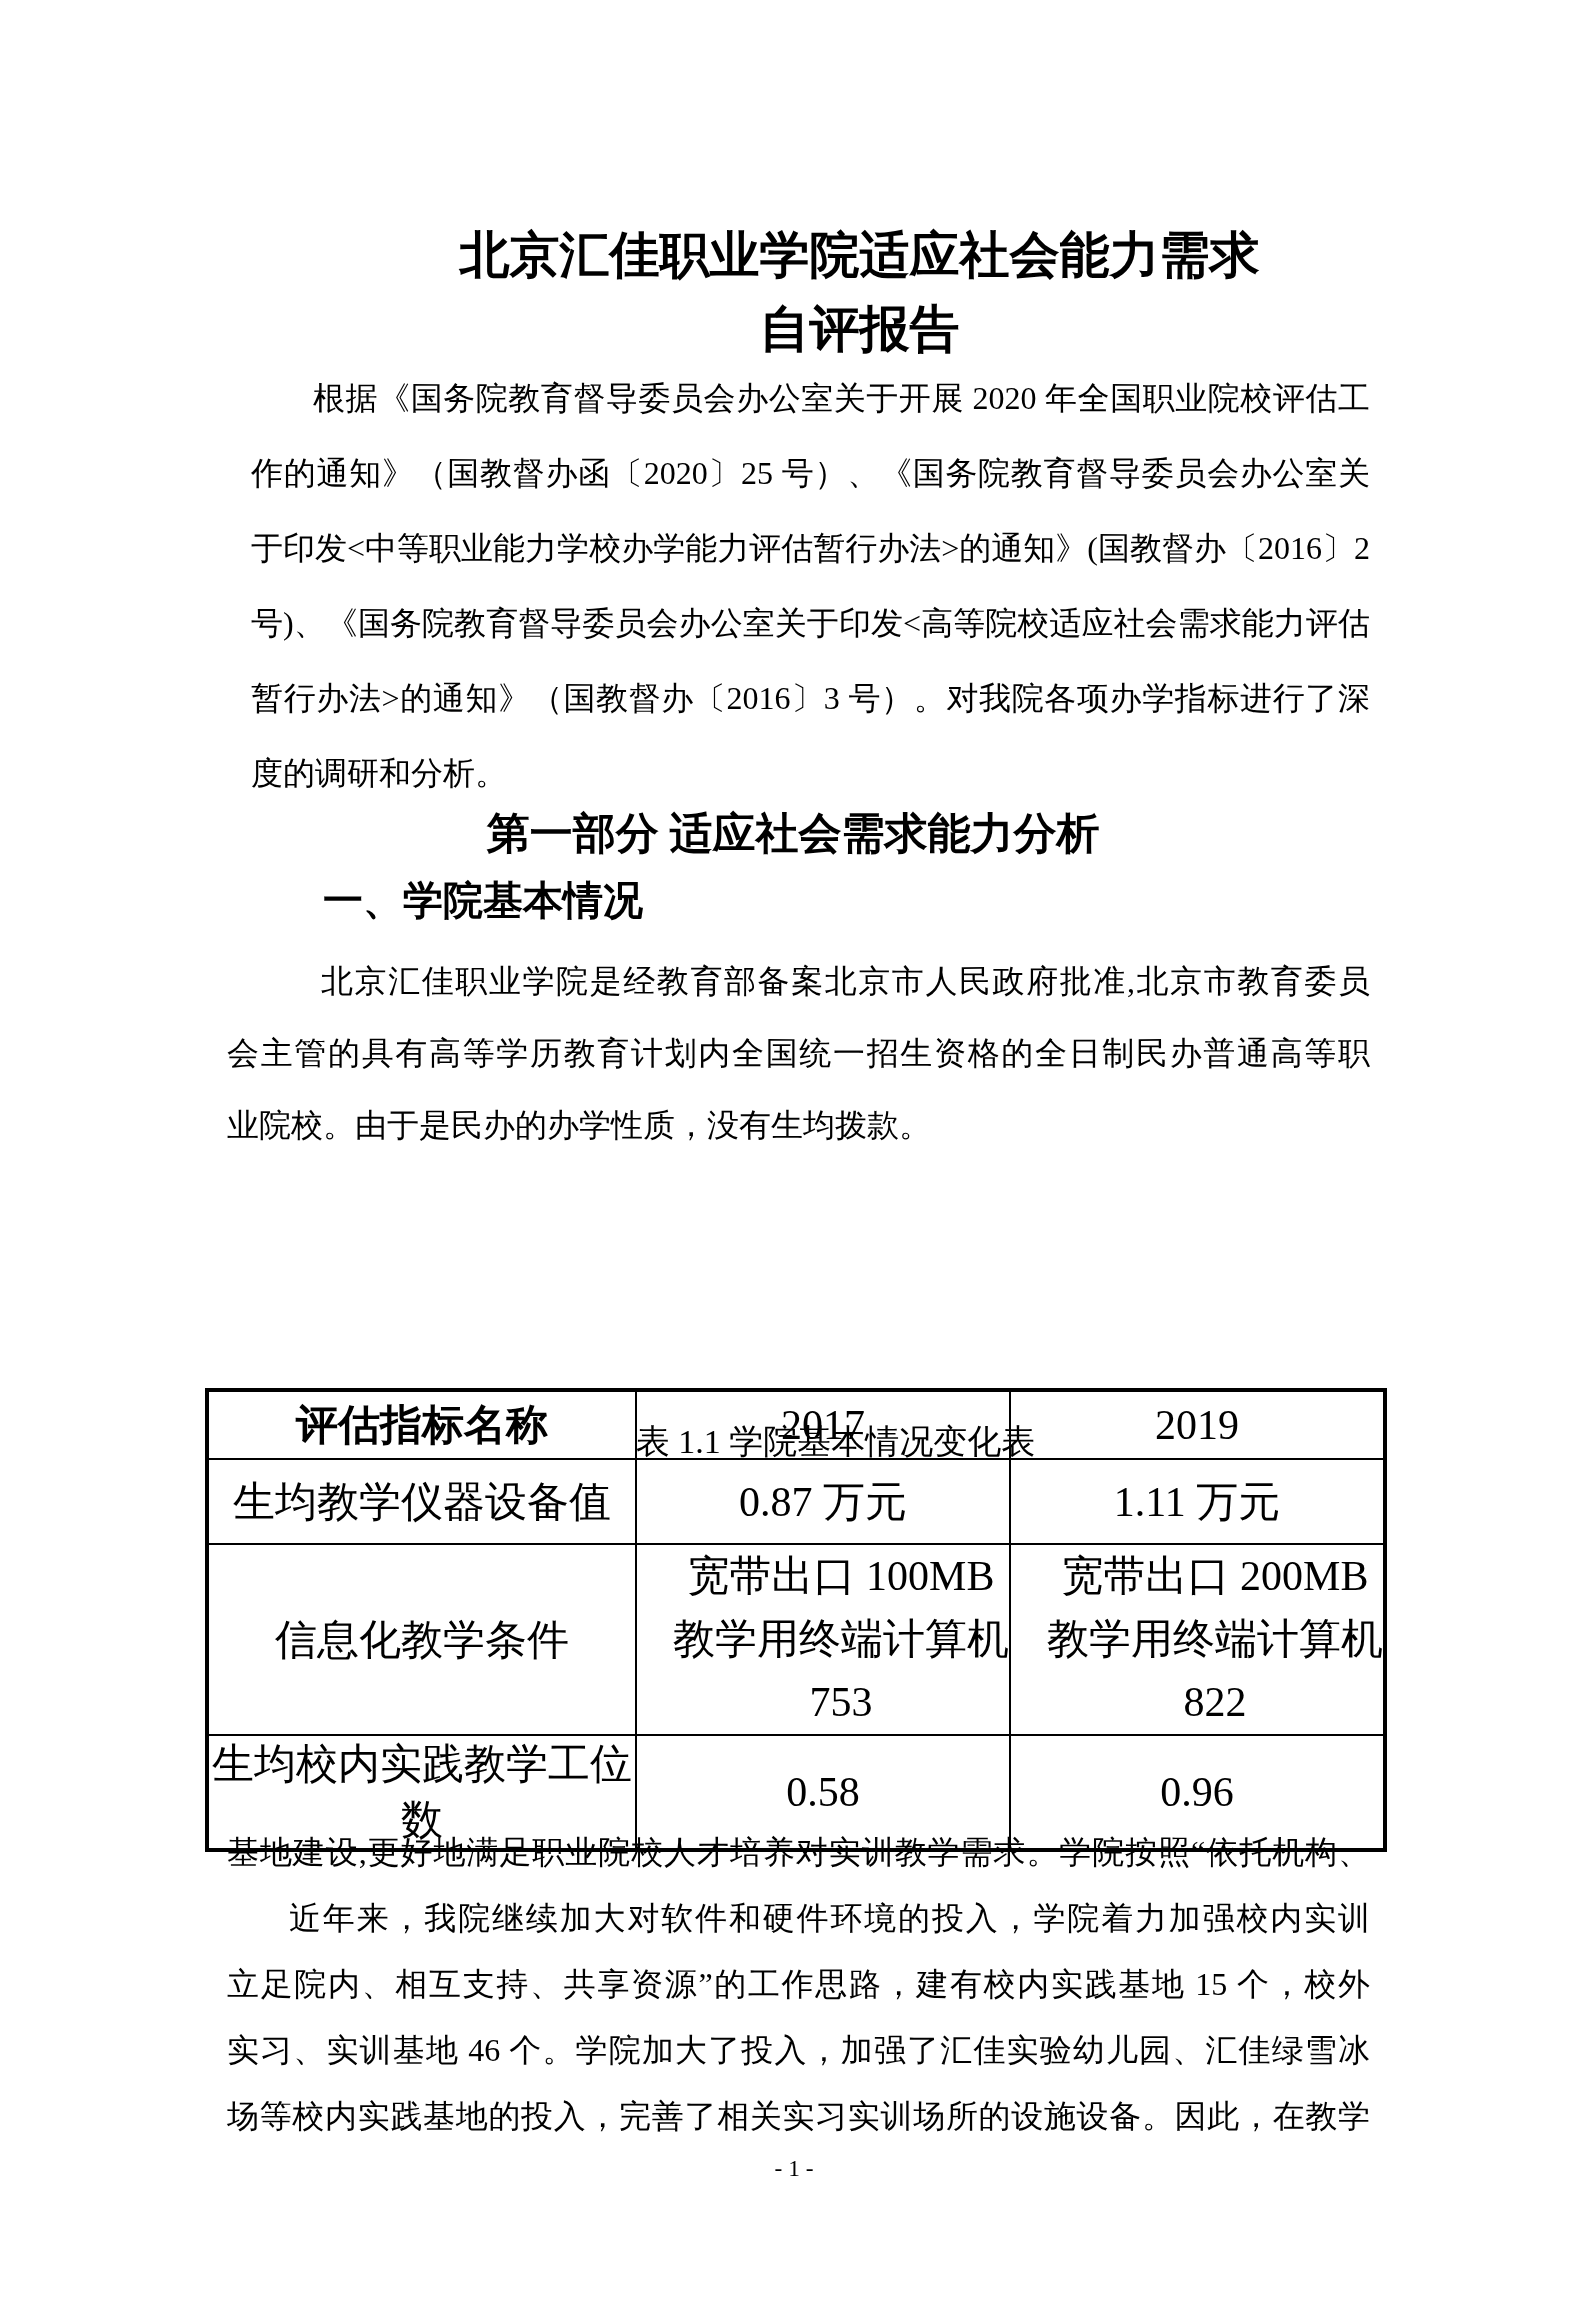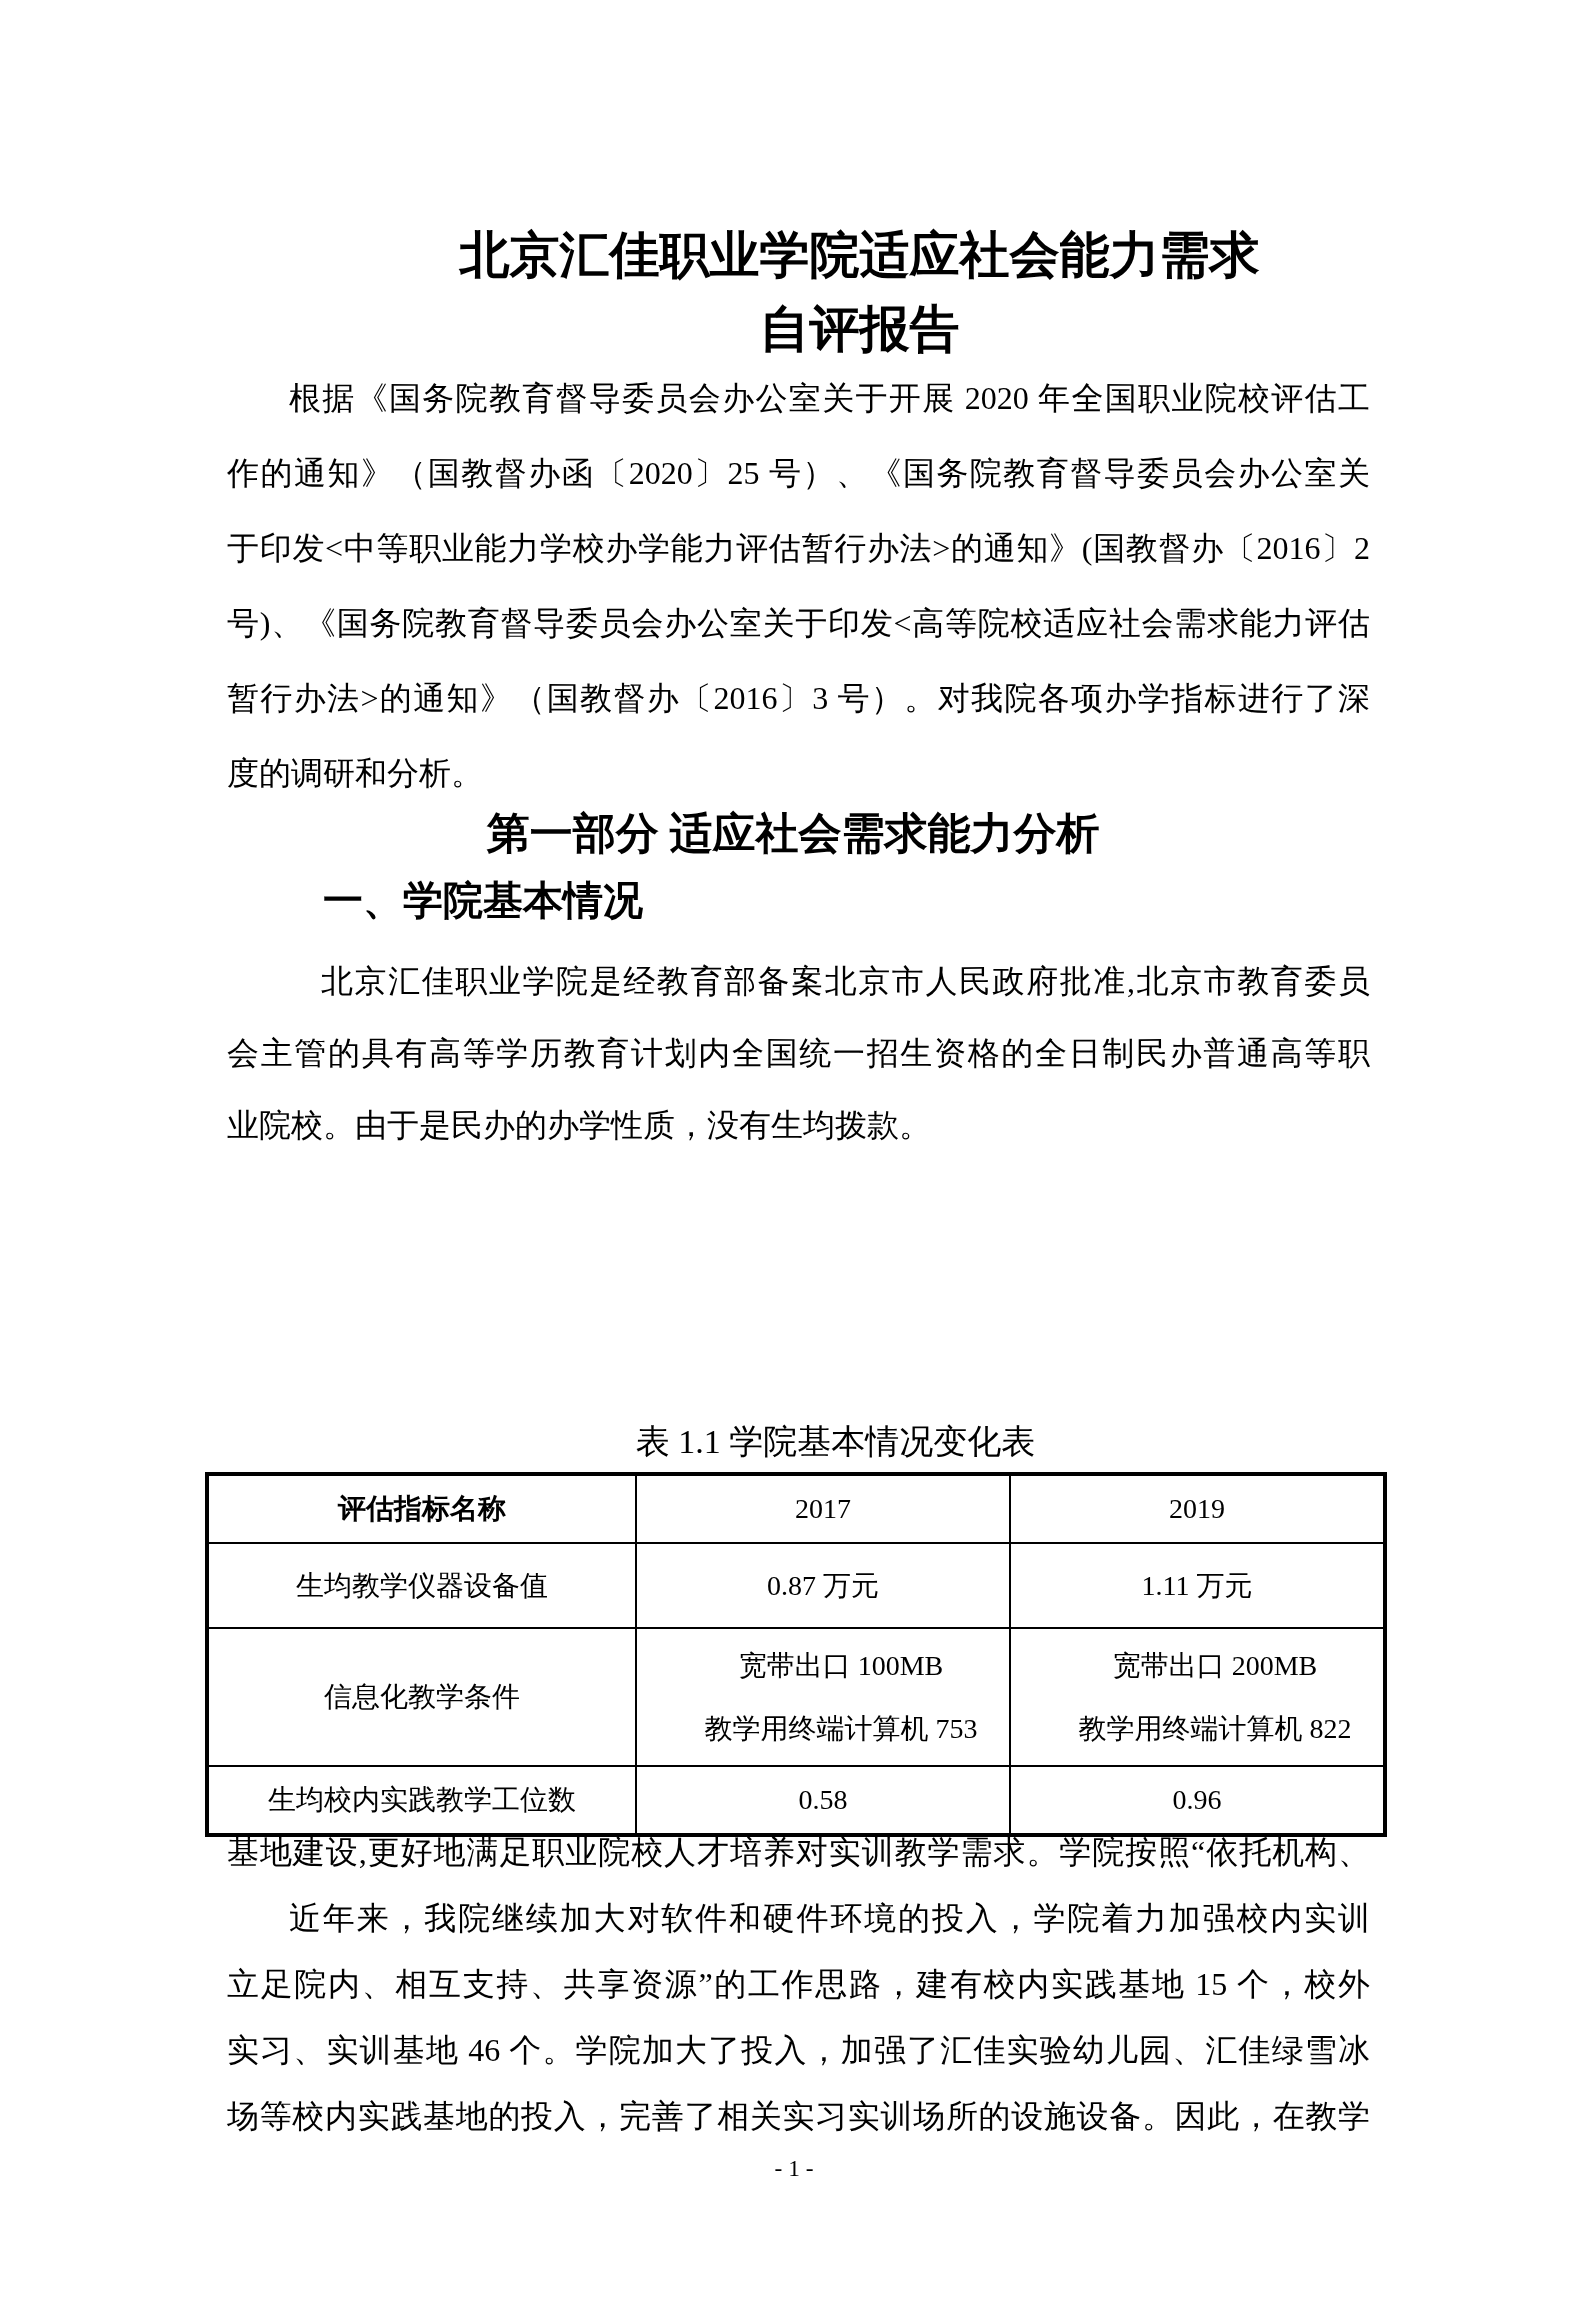--- a/index.html
+++ b/index.html
@@ -19,43 +19,43 @@
     box-sizing:border-box;padding-left:131px;
     text-align:center;font-size:50px;font-weight:bold;line-height:74px;
   }
   
   .para{left:227px;width:1143px;font-size:32px;}
   .ln{text-align:justify;text-align-last:justify;}
   .ln.last{text-align:left;text-align-last:left;}
   .ind2{text-indent:62px;}
   .ind3{text-indent:94px;}
   .intro{top:361px;}
-  .intro .ln{height:75px;line-height:75px;}
+  .intro .ln{height:75px;line-height:75px;margin-left:24px;}
   .h1{
     top:798px;left:0;width:1466px;
     box-sizing:border-box;padding-left:120px;
     text-align:center;font-size:43px;font-weight:bold;line-height:72px;
   }
   .h2{top:866px;left:323px;font-size:40px;font-weight:bold;line-height:69px;}
   .p2{top:945px;}
   .p2 .ln{height:72px;line-height:72px;}
   .p3{top:1156px;}
   .p3 .ln{height:63px;line-height:63px;}
   .caption{
     top:1413px;left:0;width:1588px;
     box-sizing:border-box;padding-left:83px;
     text-align:center;font-size:34px;line-height:58px;
   }
   table.t{
-    position:absolute;top:1472px;left:205px;
+    position:absolute;top:1388px;left:205px;
     width:1178px;
     border-collapse:collapse;
     border:4.1px solid #000;
     table-layout:fixed;
-    font-size:28px;
+    font-size:42px;
   }
   table.t td{
     border:2.8px solid #000;
     text-align:center;
     vertical-align:middle;
     padding:0;
   }
   td.bold{font-weight:bold;}
   .cl{line-height:63px;margin-left:36px;}
   .p4{top:1819px;}

